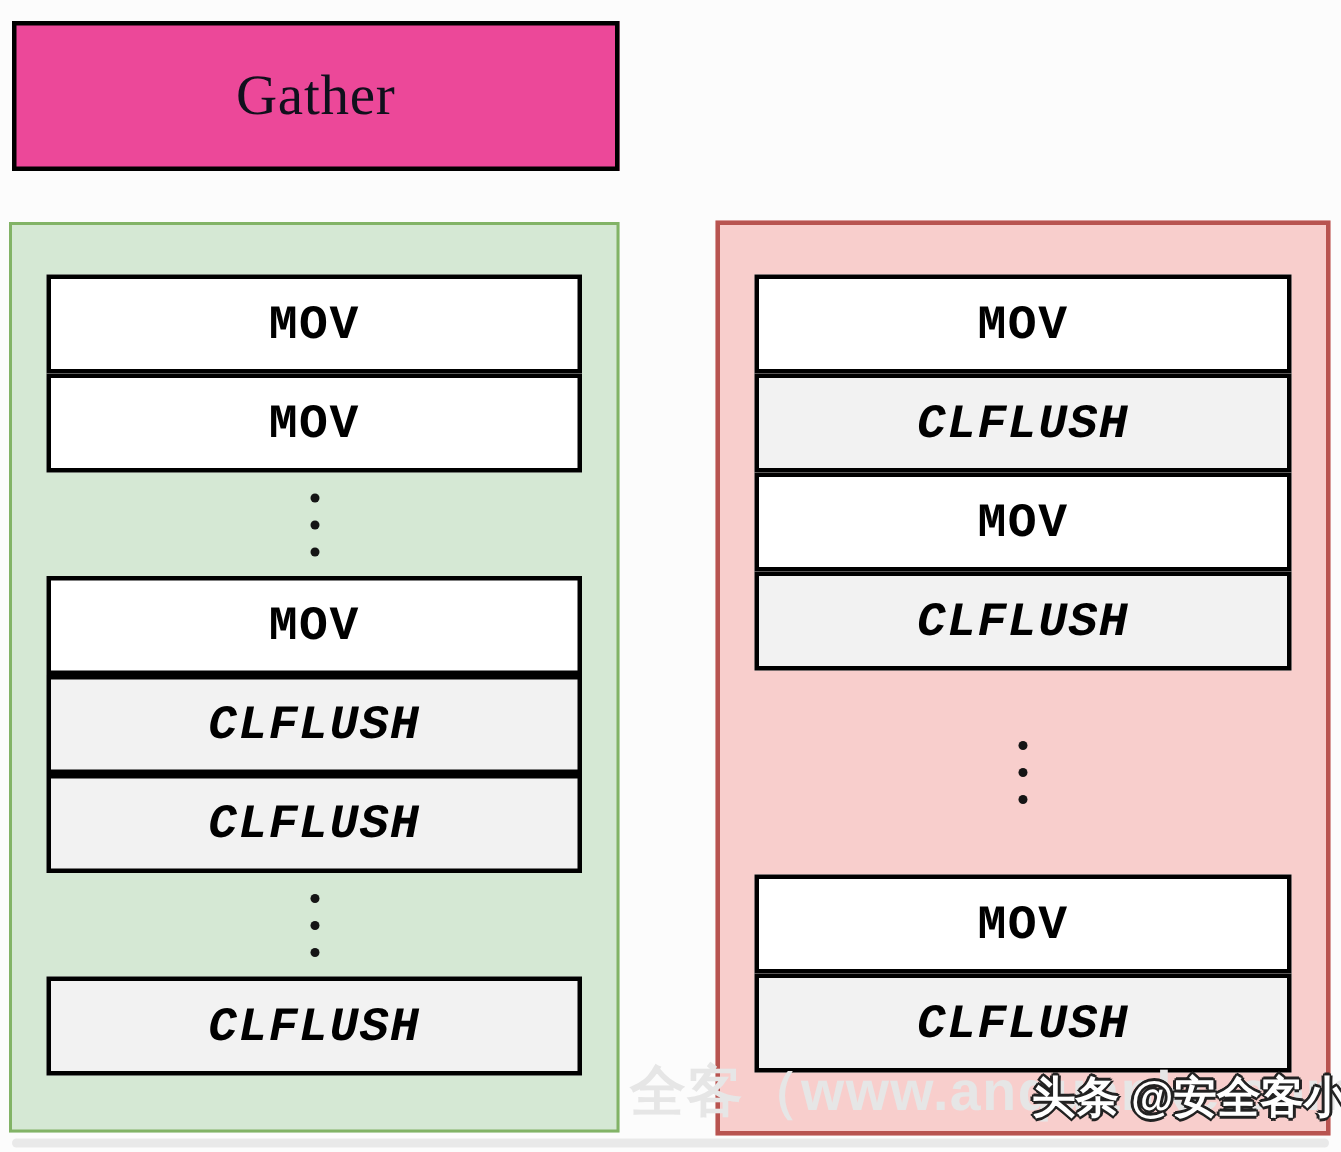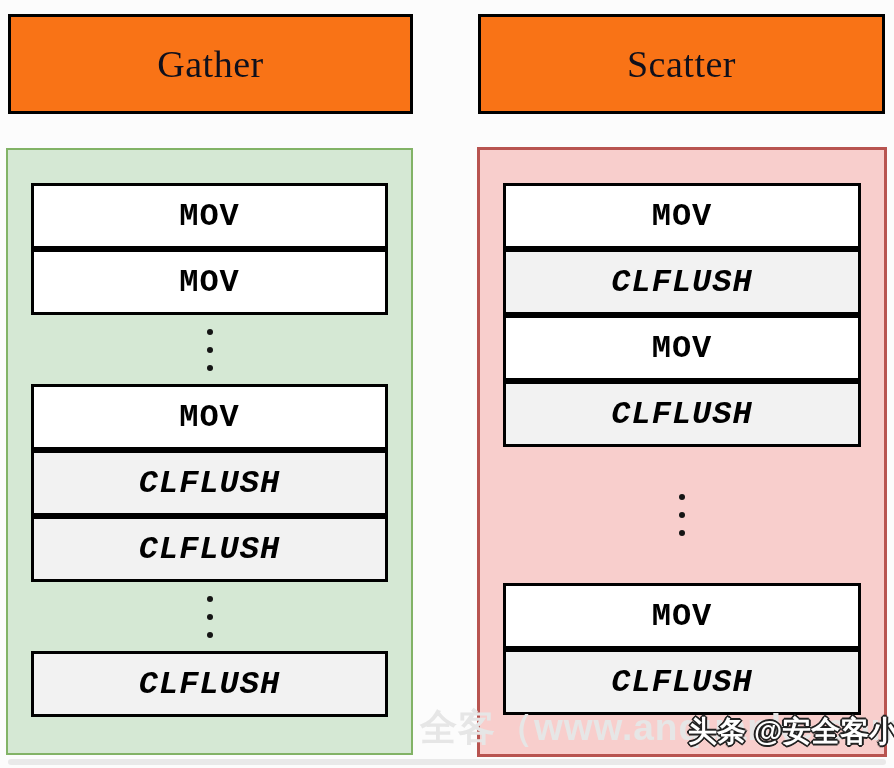--- a/index.html
+++ b/index.html
@@ -2,21 +2,21 @@
 <html style="--gather-panel-fill: #d5e8d4; --gather-panel-border: #82b366; --scatter-panel-fill: #f8cecc; --scatter-panel-border: #b85450; --box-border: #000000; --mov-fill: #ffffff; --clflush-fill: #f2f2f2;"><head>
 <meta charset="utf-8">
 <style>
   html,body{margin:0;padding:0;background:#fff;}
   .canvas{
     position:relative;width:894px;height:768px;overflow:hidden;
     background:#fcfcfc;font-family:"Liberation Sans",sans-serif;
   }
   
   .header{
-    position:absolute;background:#f97316;border:3px solid #000;
+    position:absolute;background:#ec4899;border:3px solid #000;
     box-sizing:border-box;display:flex;align-items:center;justify-content:center;
   }
   .h-gather{left:8px;top:14px;width:405px;height:100px;}
   .h-scatter{left:478px;top:14px;width:407px;height:100px;}
   .header-label{
     font-family:"Liberation Serif",serif;font-size:38px;color:#10101c;
     letter-spacing:.5px;
   }
   
   .panel{
@@ -73,23 +73,20 @@
 </style>
 </head>
 <body>
 
 <div class="canvas">
 
   <div class="header h-gather">
     <span class="header-label">Gather</span>
   </div>
 
-  <div class="header h-scatter">
-    <span class="header-label">Scatter</span>
-  </div>
 
   <div class="panel p-gather">
       <div class="op op-mov">
         <span>MOV</span>
       </div>
       <div class="op op-mov">
         <span>MOV</span>
       </div>
       <div class="gap">
         <i></i>

